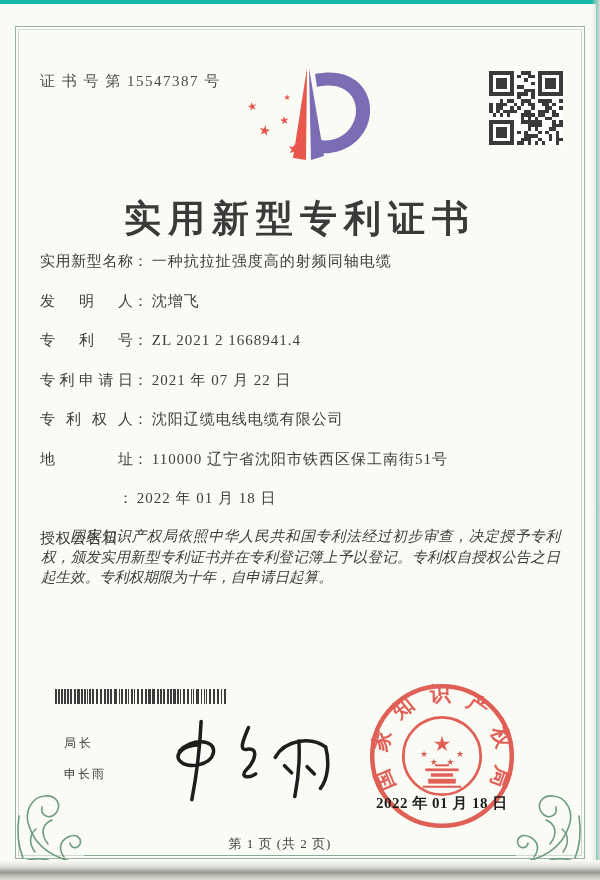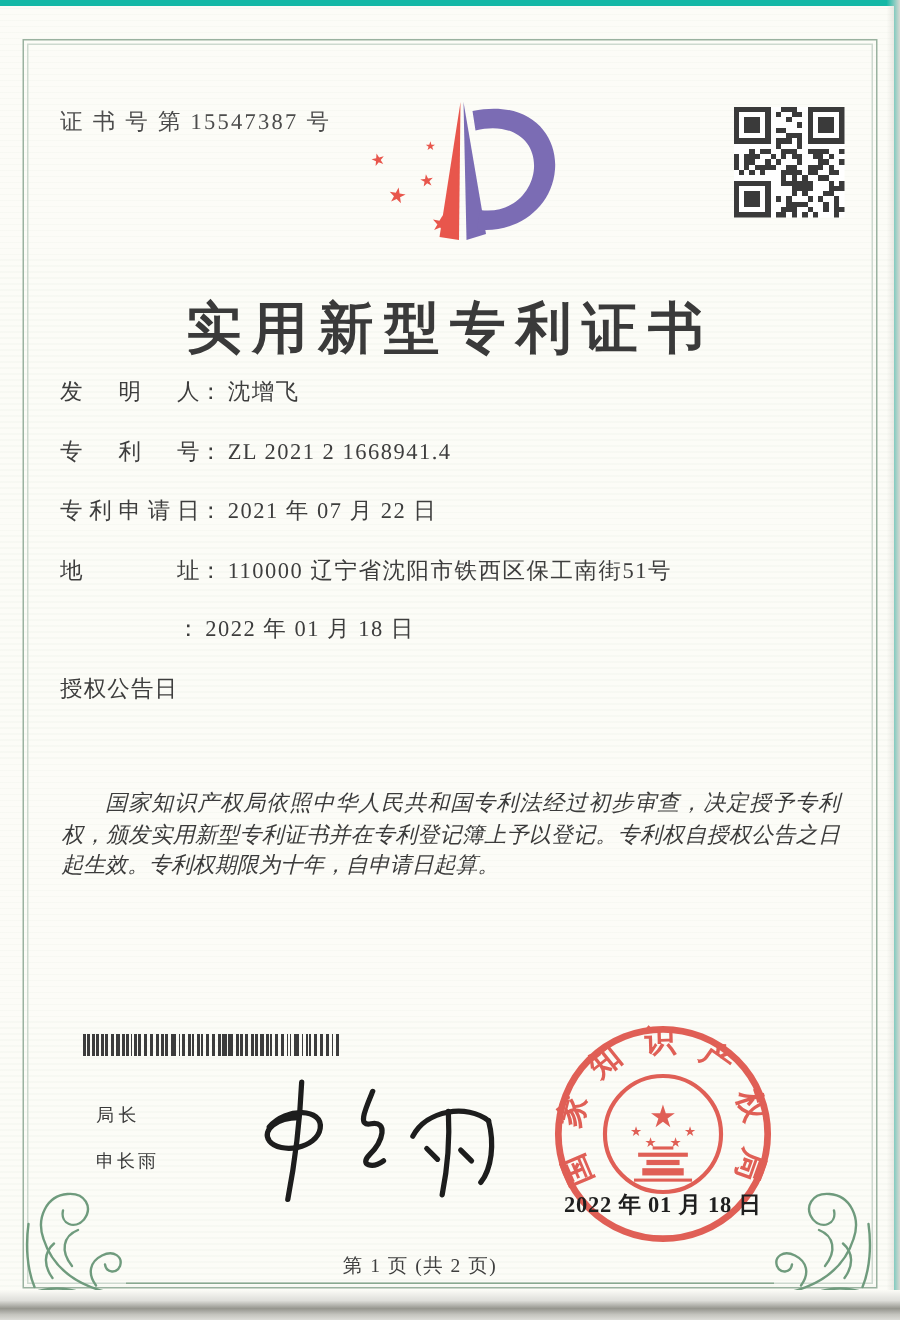--- a/index.html
+++ b/index.html
@@ -208,30 +208,38 @@
           <rect x="15" y="20" width="1" height="1"></rect>
           <rect x="19" y="20" width="1" height="1"></rect>
         </g>
     </g>
   </svg>
 
   <div class="title">实用新型专利证书</div>
 
   <div class="fields">
     <div class="frow">
+      <span class="flabel">实用新型名称</span><span>：</span>
+      <span class="fvalue">一种抗拉扯强度高的射频同轴电缆</span>
+    </div>
+    <div class="frow">
       <span class="flabel">发明人</span><span>：</span>
       <span class="fvalue">沈增飞</span>
     </div>
     <div class="frow">
       <span class="flabel">专利号</span><span>：</span>
       <span class="fvalue">ZL 2021 2 1668941.4</span>
     </div>
     <div class="frow">
       <span class="flabel">专利申请日</span><span>：</span>
       <span class="fvalue">2021 年 07 月 22 日</span>
+    </div>
+    <div class="frow">
+      <span class="flabel">专利权人</span><span>：</span>
+      <span class="fvalue">沈阳辽缆电线电缆有限公司</span>
     </div>
     <div class="frow">
       <span class="flabel">地址</span><span>：</span>
       <span class="fvalue">110000  辽宁省沈阳市铁西区保工南街51号</span>
     </div>
     <div class="grow">
       <span>
         <span class="glabel">授权公告日</span><span>：</span>
         <span class="fvalue">2022 年 01 月 18 日</span>
       </span>

